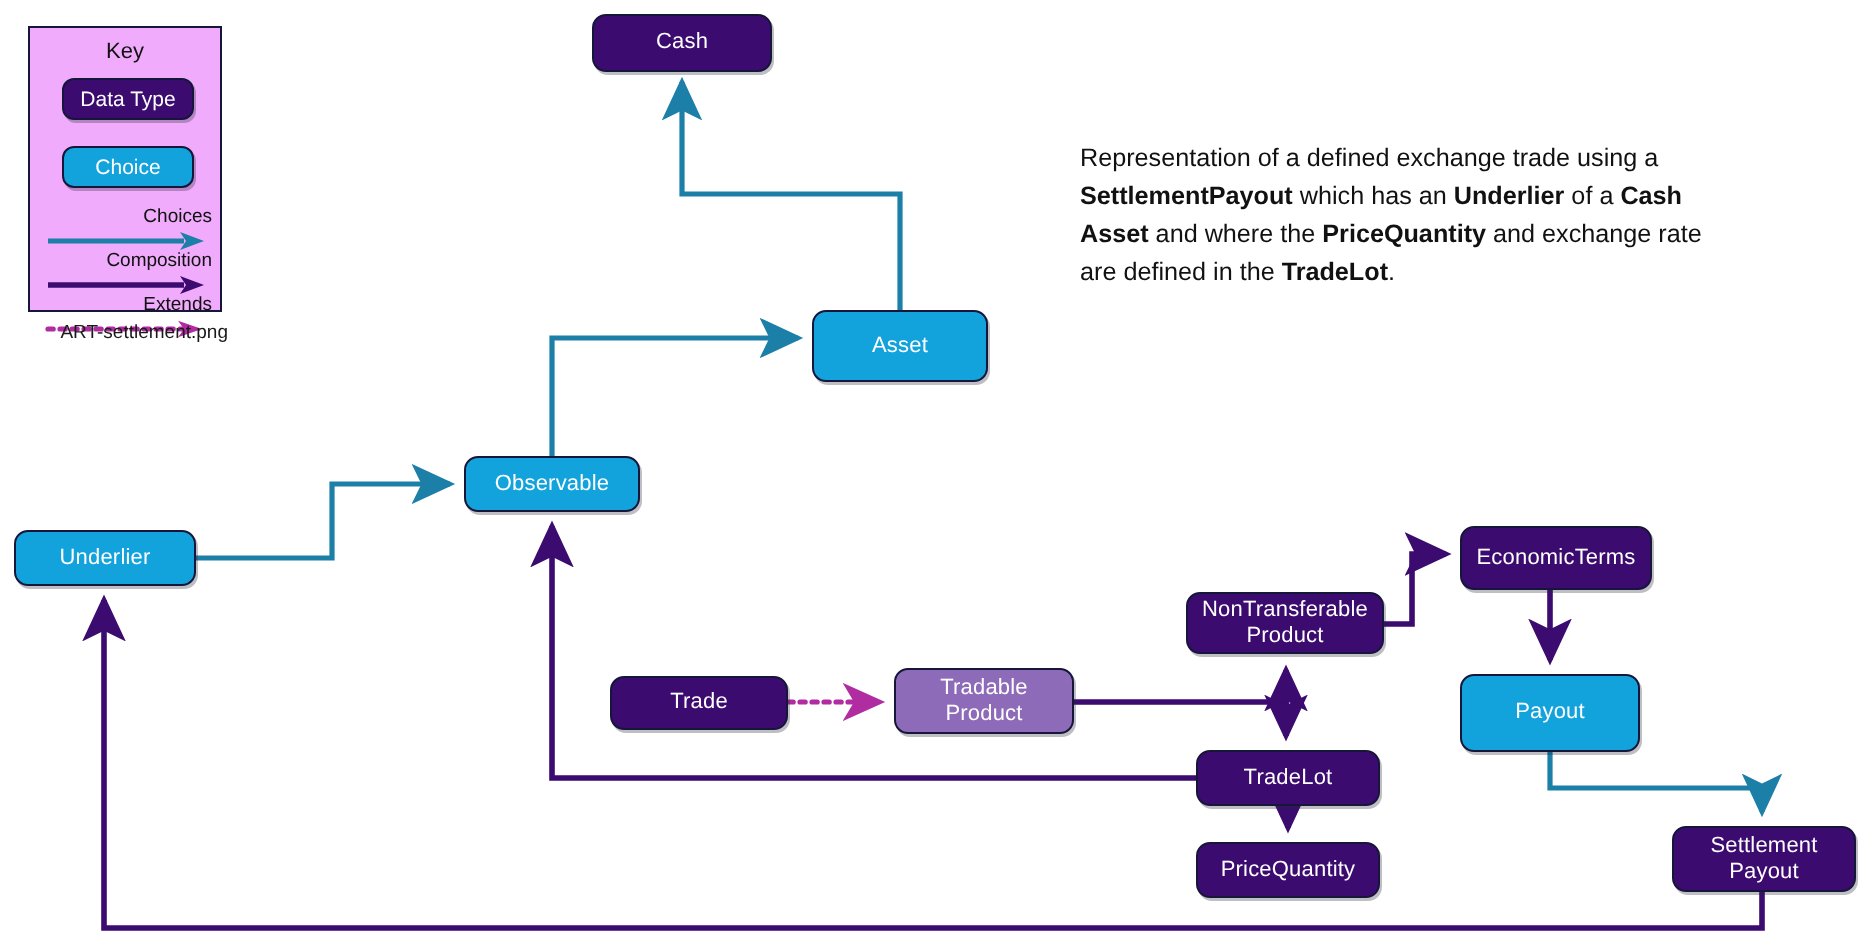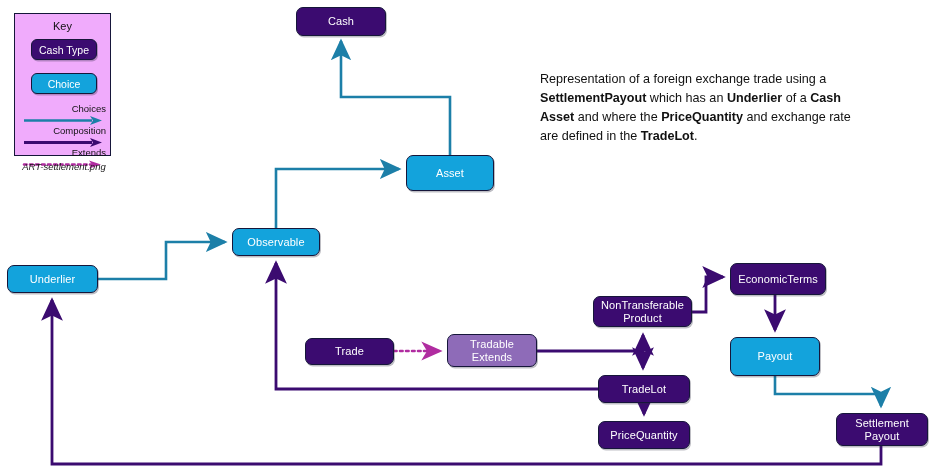--- a/index.html
+++ b/index.html
@@ -99,23 +99,22 @@
   .key-legend svg { display: block; margin-top: 1px; }
   #key-legend-choices     { top: 90px; }
   #key-legend-composition { top: 112px; }
   #key-legend-extends     { top: 134px; }
 
   #key-caption {
     position: absolute;
     left: 14px;
     top: 161px;
     width: 100px;
-    text-align: center;
+    text-align: right;
     font-size: 9.5px;
-    font-style: italic;
     color: #1a1a1a;
     z-index: 5;
   }
 
   
   #description {
     position: absolute;
     left: 540px;
     top: 70px;
     width: 320px;
@@ -172,38 +171,38 @@
   <div class="node datatype" id="node-cash" style="left:296px; top:7px; width:90px; height:29px;">Cash</div>
 
   <div class="node choice" id="node-asset" style="left:406px; top:155px; width:88px; height:36px;">Asset</div>
 
   <div class="node choice" id="node-observable" style="left:232px; top:228px; width:88px; height:28px;">Observable</div>
 
   <div class="node choice" id="node-underlier" style="left:7px; top:265px; width:91px; height:28px;">Underlier</div>
 
   <div class="node datatype" id="node-trade" style="left:305px; top:338px; width:89px; height:27px;">Trade</div>
 
-  <div class="node abstract" id="node-tradable-product" style="left:447px; top:334px; width:90px; height:33px;">Tradable Extends</div>
+  <div class="node abstract" id="node-tradable-product" style="left:447px; top:334px; width:90px; height:33px;">Tradable Product</div>
 
   <div class="node datatype" id="node-nontransferable-product" style="left:593px; top:296px; width:99px; height:31px;">NonTransferable Product</div>
 
   <div class="node datatype" id="node-tradelot" style="left:598px; top:375px; width:92px; height:28px;">TradeLot</div>
 
   <div class="node datatype" id="node-pricequantity" style="left:598px; top:421px; width:92px; height:28px;">PriceQuantity</div>
 
   <div class="node datatype" id="node-economicterms" style="left:730px; top:263px; width:96px; height:32px;">EconomicTerms</div>
 
   <div class="node choice" id="node-payout" style="left:730px; top:337px; width:90px; height:39px;">Payout</div>
 
   <div class="node datatype" id="node-settlement-payout" style="left:836px; top:413px; width:92px; height:33px;">Settlement Payout</div>
 
   <div id="key-box">
     <div id="key-title">Key</div>
 
-    <div class="key-chip" id="key-chip-datatype">Cash Type</div>
+    <div class="key-chip" id="key-chip-datatype">Data Type</div>
 
     <div class="key-chip" id="key-chip-choice">Choice</div>
 
     <div class="key-legend" id="key-legend-choices">
       <span class="lbl">Choices</span>
       <svg width="84" height="11">
         <line x1="2" y1="5.5" x2="70" y2="5.5" stroke="#1C7FA8" stroke-width="2.6"></line>
         <path d="M68,1 L80,5.5 L68,10 L71,5.5 Z" fill="#1C7FA8"></path>
       </svg>
     </div>
@@ -220,15 +219,15 @@
       <span class="lbl">Extends</span>
       <svg width="84" height="11">
         <line x1="2" y1="5.5" x2="69" y2="5.5" stroke="#B02CA0" stroke-width="2.6" stroke-dasharray="2.6 3.4" stroke-linecap="round"></line>
         <path d="M67,1.4 L79,5.5 L67,9.6 L70,5.5 Z" fill="#B02CA0"></path>
       </svg>
     </div>
   </div>
 
   <div id="key-caption">ART-settlement.png</div>
 
-  <div id="description"><span>Representation of a foreign exchange trade using a </span><b>SettlementPayout</b><span> which has an </span><b>Underlier</b><span> of a </span><b>Cash Asset</b><span> and where the </span><b>PriceQuantity</b><span> and exchange rate are defined in the </span><b>TradeLot</b><span>.</span></div>
+  <div id="description"><span>Representation of a defined exchange trade using a </span><b>SettlementPayout</b><span> which has an </span><b>Underlier</b><span> of a </span><b>Cash Asset</b><span> and where the </span><b>PriceQuantity</b><span> and exchange rate are defined in the </span><b>TradeLot</b><span>.</span></div>
 
 </div>
 
 </body></html>

